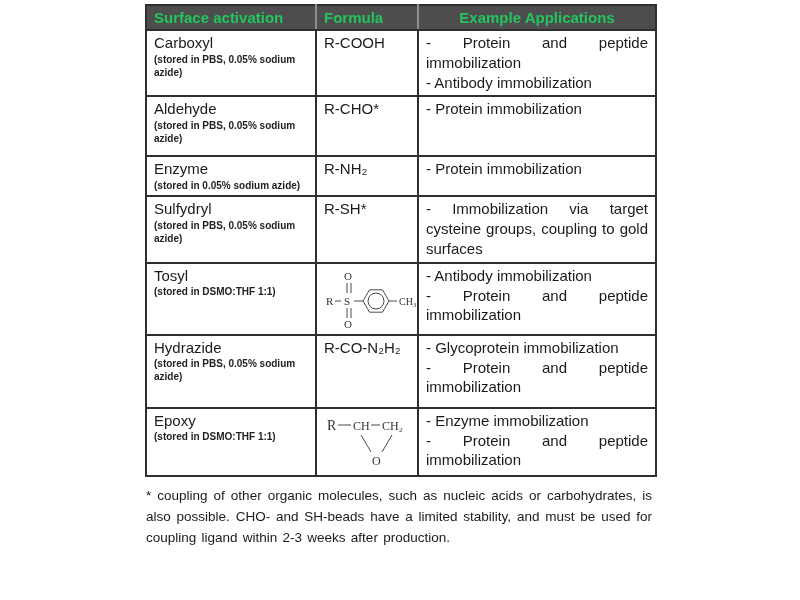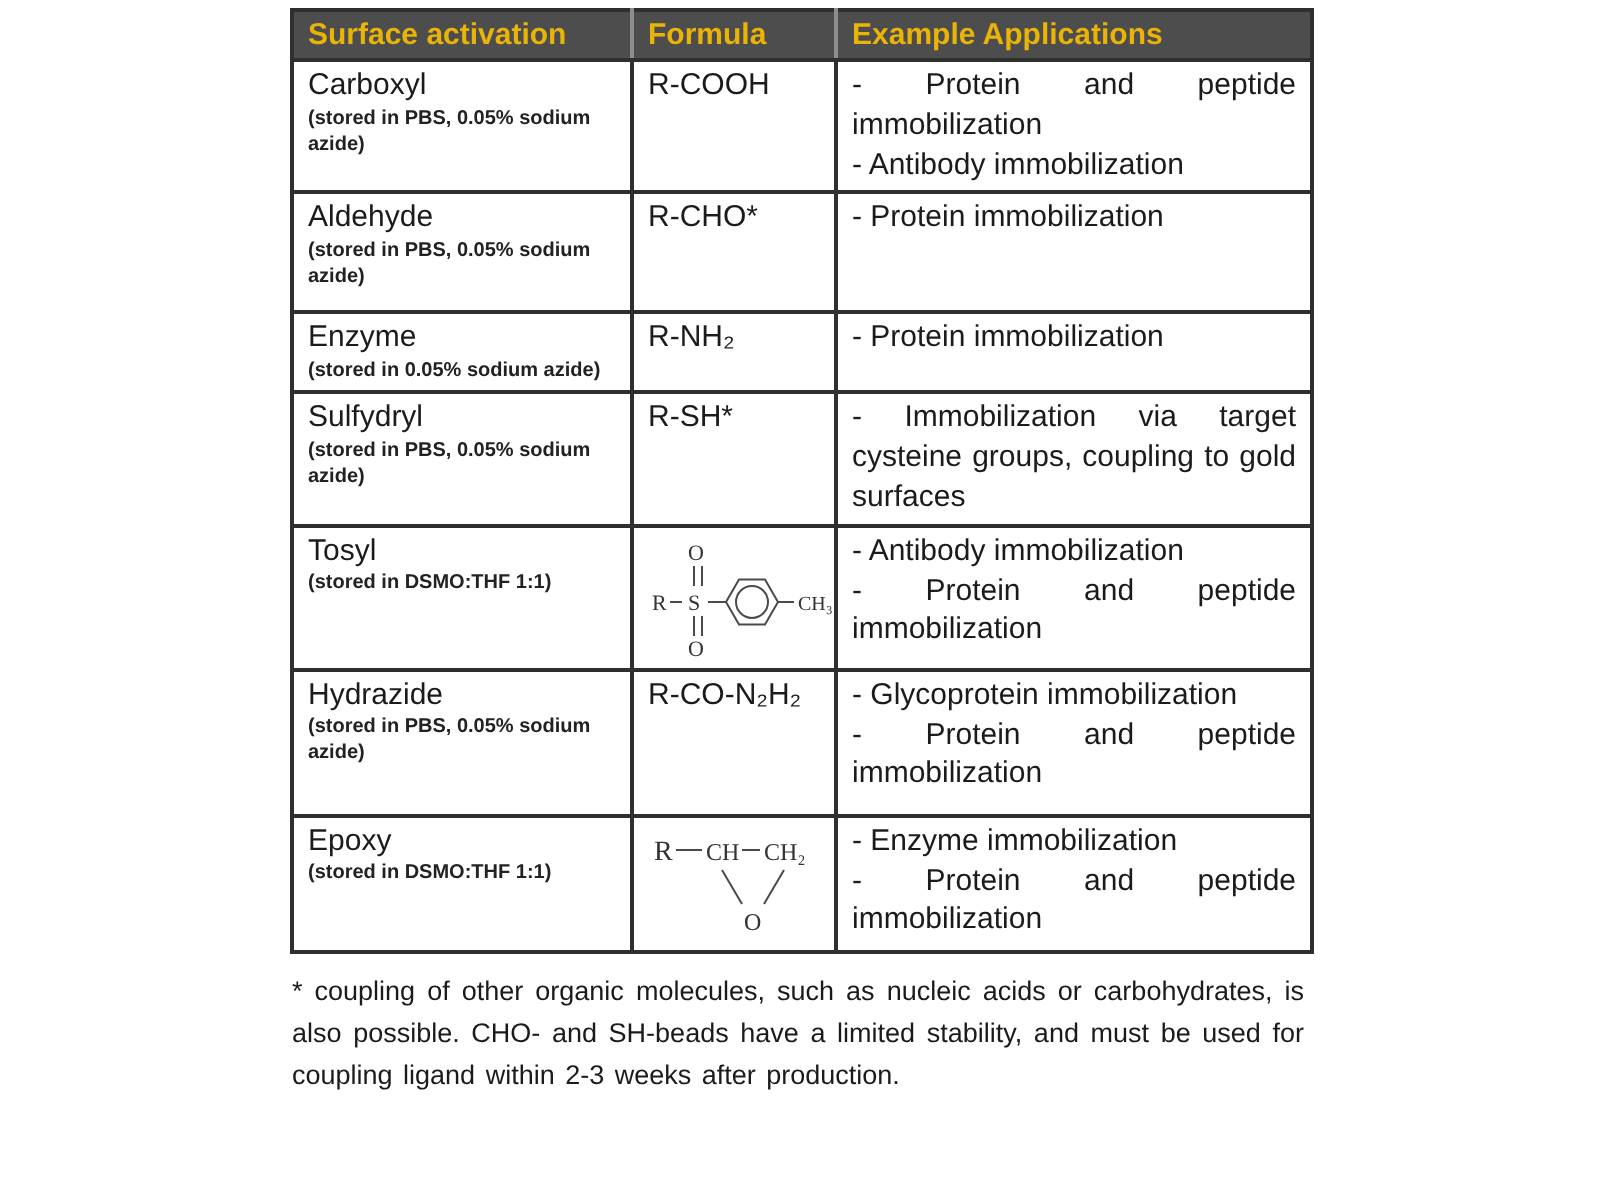--- a/index.html
+++ b/index.html
@@ -26,28 +26,28 @@
     margin: 4px 0 0 145px;
   }
   .tbl th, .tbl td {
     border: 2px solid #2f2f2f;
     vertical-align: top;
     padding: 2px 7px 3px 7px;
     overflow: hidden;
   }
   .tbl th {
     background: #4d4d4d;
-    color: #eab308;
+    color: #22c55e;
     text-align: left;
     font-size: 15px;
     font-weight: bold;
     padding: 3px 7px;
     border-right: 2px solid #8e8e8e;
   }
-  .tbl th:last-child { border-right-color: #2f2f2f; }
+  .tbl th:last-child { border-right-color: #2f2f2f; text-align: center; }
   .sname { font-size: 15px; line-height: 1.3; }
   .snote {
     font-size: 10px;
     font-weight: bold;
     line-height: 1.3;
     color: #222222;
     padding-right: 4px;
   }
   .formula { font-size: 15px; line-height: 1.35; white-space: nowrap; }
   .apps div {

